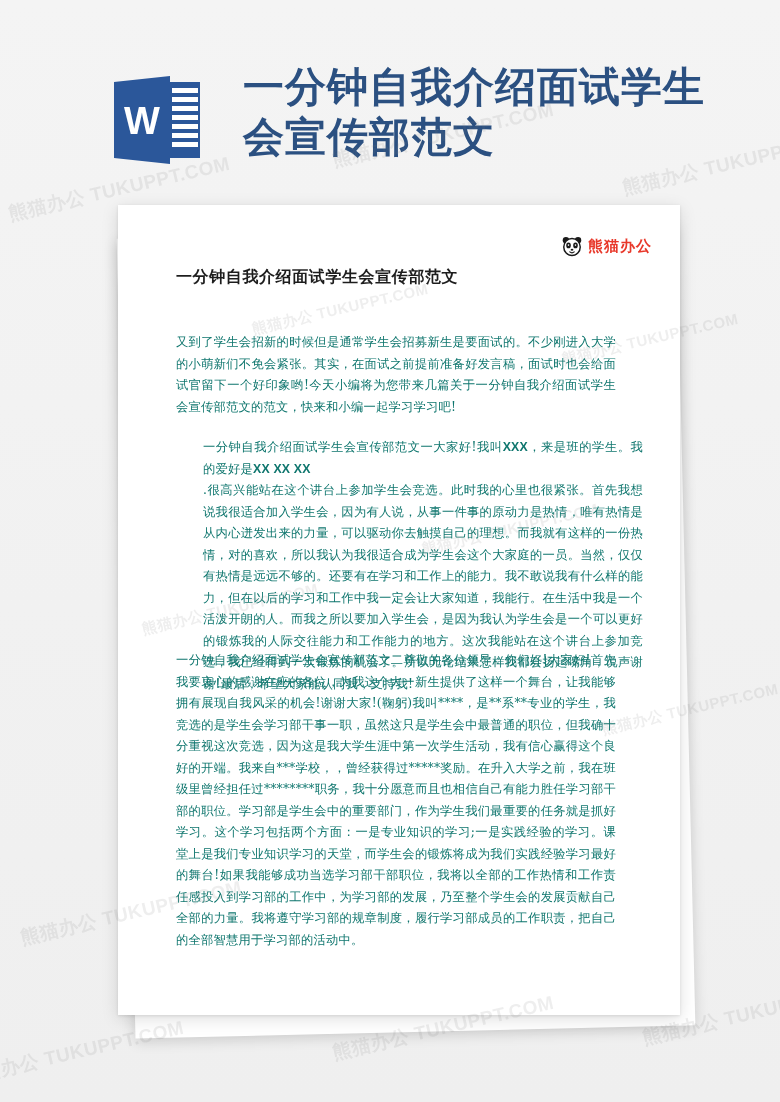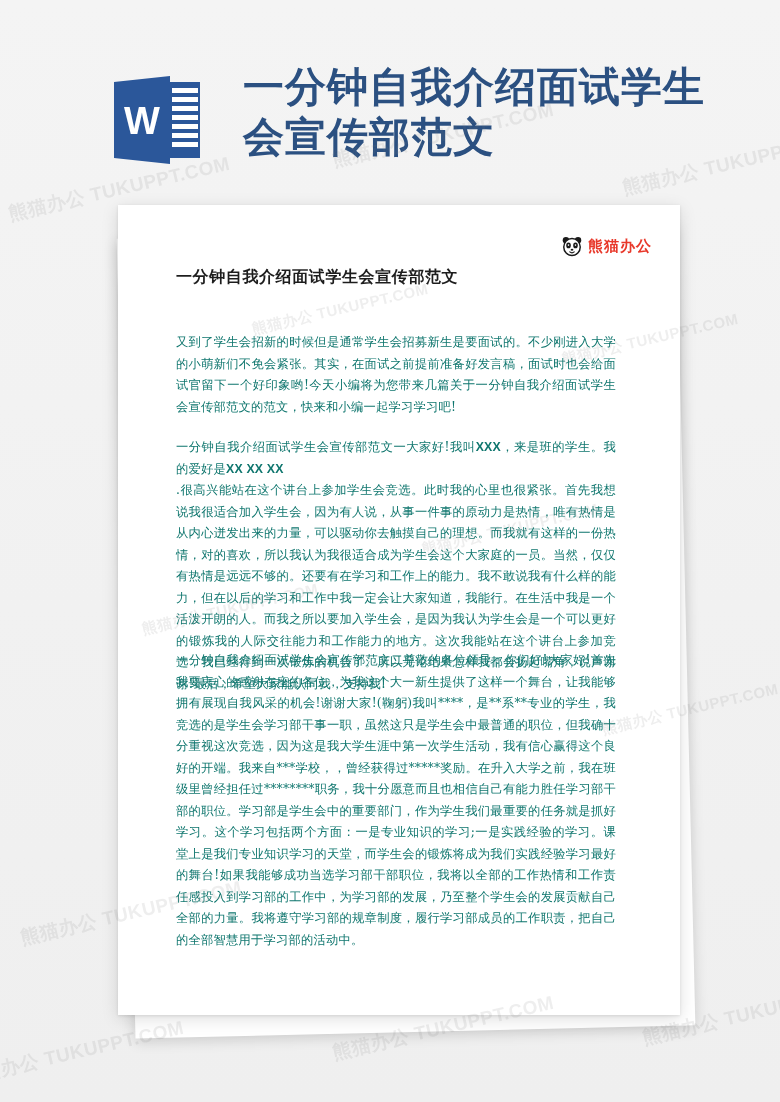--- a/index.html
+++ b/index.html
@@ -118,21 +118,21 @@
     width: 440px;
     font-family: "DejaVu Serif", "Liberation Serif", serif;
     font-size: 12.3px;
     line-height: 21.5px;
     color: #0f766e;
     text-align: justify;
     text-justify: inter-ideograph;
     letter-spacing: 0.2px;
   }
   #para-intro { top: 127px; }
-  #para-one   { top: 232px; }
+  #para-one   { top: 232px; margin-left: 27px; }
   #para-two   { top: 445px; }
 
   .b { font-family: "Liberation Sans", sans-serif; font-weight: 700; }
 
   
   #bottom-fade {
     position: absolute;
     left: 0; bottom: 0;
     width: 780px; height: 90px;
     z-index: 55;

